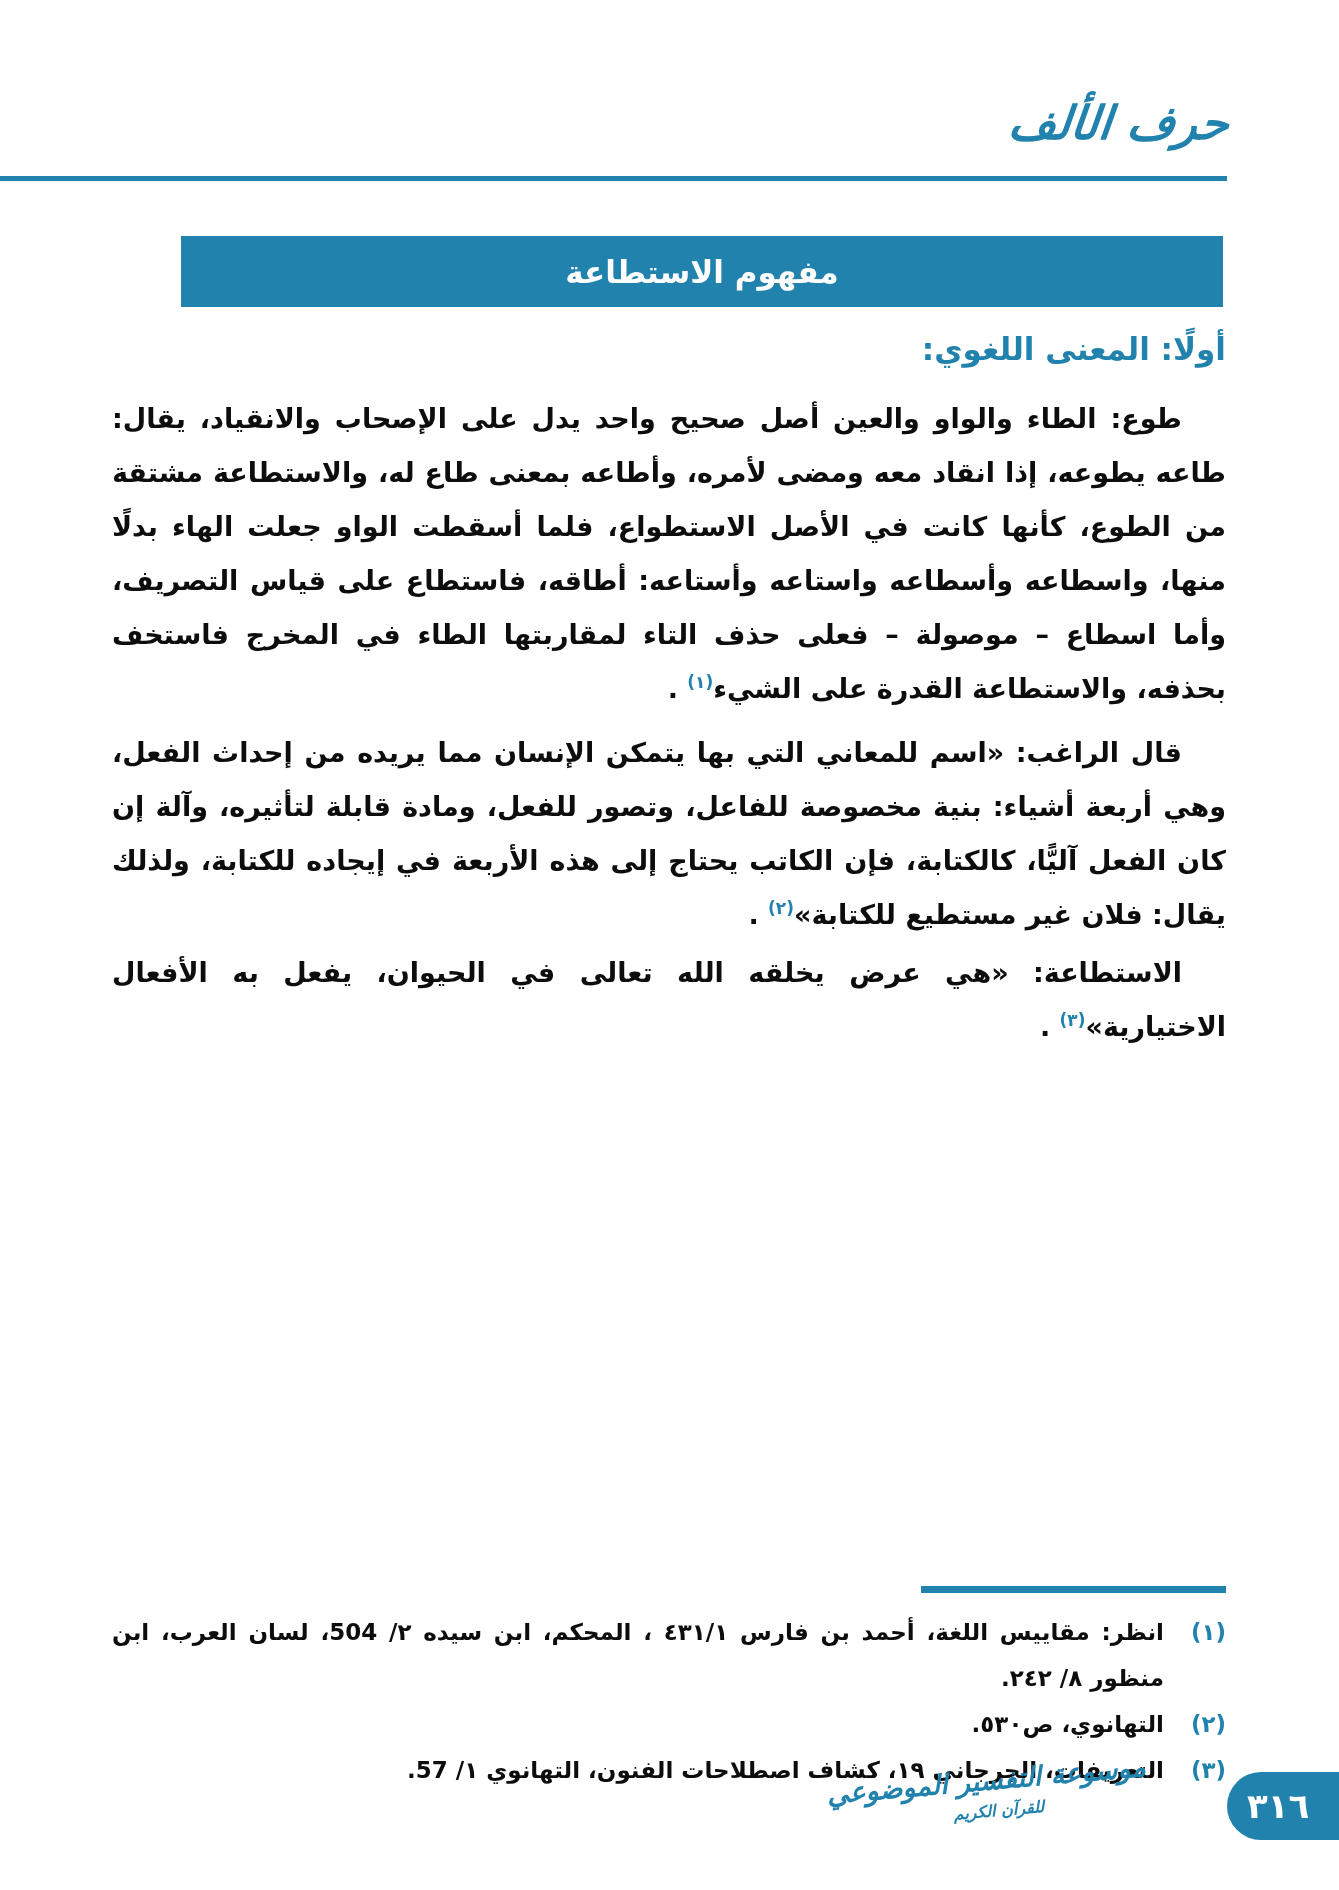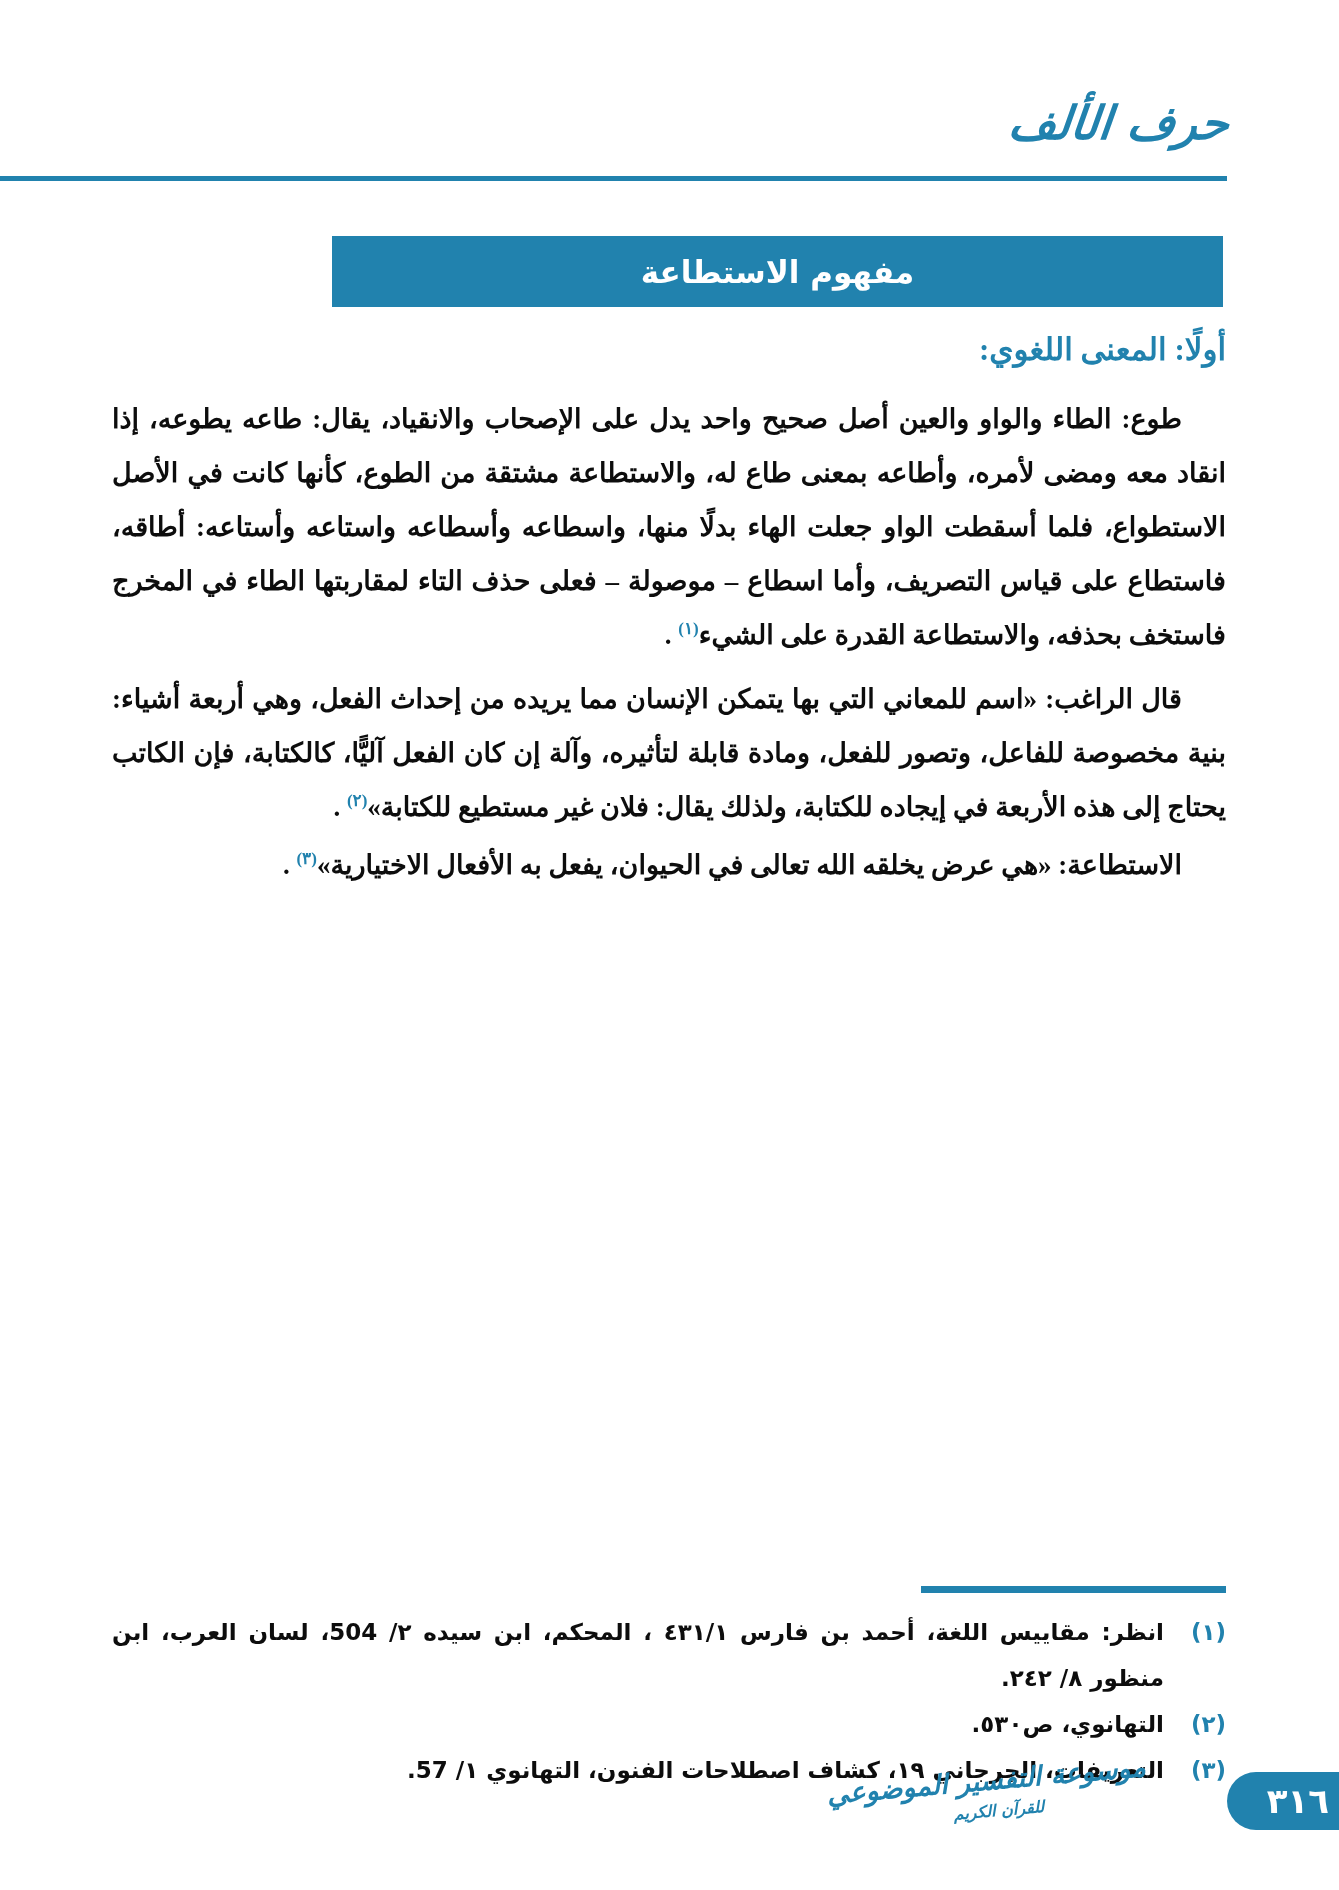--- a/index.html
+++ b/index.html
@@ -15,32 +15,31 @@
     position:absolute;top:96px;right:110px;
     color:var(--accent);font-size:46px;font-weight:bold;font-style:italic;
     transform:skewX(-6deg);letter-spacing:1px;
   }
   .top-rule{
     position:absolute;top:176px;left:0;width:1227px;height:5px;background:var(--accent);
   }
 
   
   .banner{
-    position:absolute;top:236px;right:116px;width:891px;height:71px;
+    position:absolute;top:236px;right:116px;width:1042px;height:71px;
     background:var(--accent);display:flex;align-items:center;justify-content:center;
   }
   .banner span{
     color:#ffffff;font-size:31px;font-weight:bold;letter-spacing:1px;
   }
 
   
   .content{
     position:absolute;top:322px;right:113px;width:1114px;
     color:#0d0d0d;
-    font-family:Liberation Serif, serif;
   }
   .sec-h{
     color:var(--accent);font-size:31px;font-weight:bold;margin:0 0 14px 0;line-height:1.8;
   }
   .body-p{
     font-size:27px;font-weight:bold;line-height:2.0;margin:0 0 10px 0;
     text-align:justify;text-indent:44px;
   }
   .body-p.tight{margin-bottom:4px;}
   .fn-ref{
@@ -73,23 +72,23 @@
     color:var(--accent);transform:rotate(-5deg);
   }
   .logo-line1{
     font-size:27px;font-weight:bold;font-style:italic;white-space:nowrap;
     letter-spacing:-1px;line-height:1.6;
   }
   .logo-line2{
     font-size:16px;font-weight:bold;font-style:italic;white-space:nowrap;line-height:1.2;
   }
   .page-badge{
-    position:absolute;top:1772px;right:0;width:112px;height:58px;
+    position:absolute;top:1772px;right:0;width:112px;height:68px;
     background:var(--accent);border-radius:39px 0 0 39px;
-    display:flex;align-items:center;justify-content:flex-start;
+    display:flex;align-items:center;justify-content:center;
   }
   .page-badge span{
     color:#ffffff;font-size:34px;font-weight:bold;letter-spacing:10px;
     padding-right:10px;
   }
   :root{--accent:#2182ae;}
 </style>
 </head>
 <body>
 

